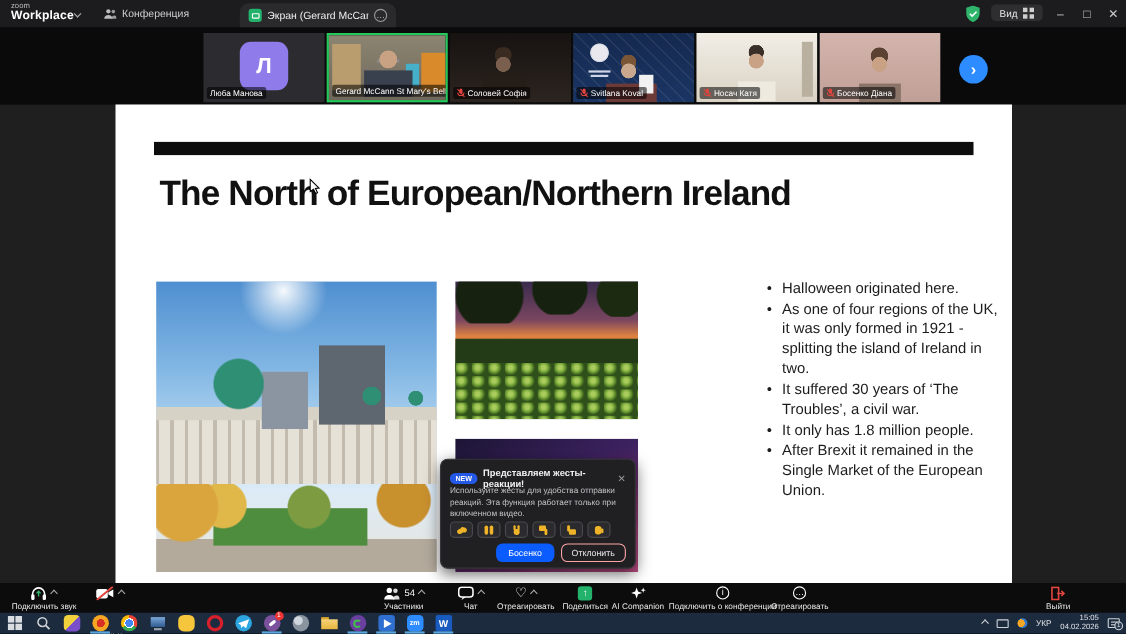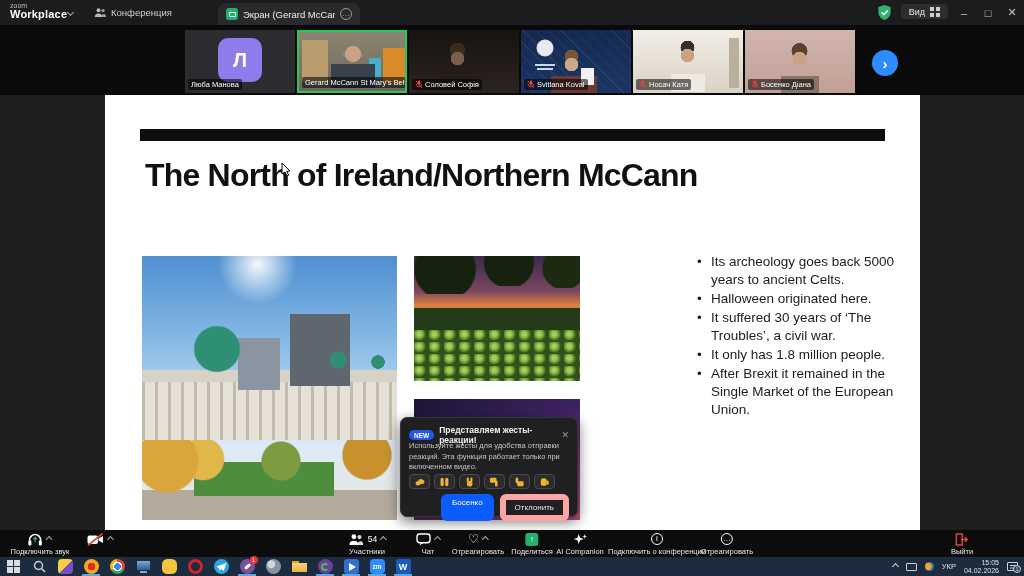--- a/index.html
+++ b/index.html
@@ -135,21 +135,21 @@
     border:1px solid #36363a; border-radius:7px; box-shadow:0 4px 14px rgba(0,0,0,.6); color:#eee; }
   .p-head { position:absolute; left:8px; top:7px; right:8px; display:flex; align-items:center; gap:5px; }
   .p-badge { background:#2458e6; color:#fff; font-size:6.5px; font-weight:bold; padding:1.5px 5px; border-radius:7px; }
   .p-title { font-size:8.5px; font-weight:bold; color:#f2f2f2; flex:1; }
   .p-close { color:#9a9a9a; font-size:9px; }
   .p-body { position:absolute; left:8px; top:23px; width:162px; font-size:7.5px; line-height:10.5px; color:#c4c4c6; }
   .p-gest { position:absolute; left:8px; top:56px; display:flex; gap:4px; }
   .g-box { width:21px; height:15px; background:#2b2b2e; border:1px solid #4a4a4e; border-radius:4px; display:flex; align-items:center; justify-content:center; }
   .p-btns { position:absolute; right:8px; top:76px; display:flex; gap:6px; }
   .btn-blue { background:#0b5cff; color:#fff; font-size:8px; padding:3.5px 11px; border-radius:6px; }
-  .btn-ghost { background:transparent; border:6px solid #fca5a5; color:#e8e8e8; font-size:8px; padding:3px 9px; border-radius:6px; }
+  .btn-ghost { background:transparent; border:1px solid #fca5a5; color:#e8e8e8; font-size:8px; padding:3px 9px; border-radius:6px; }
 
   
   .ztoolbar { position:absolute; left:0; top:530px; width:1024px; height:27px; background:#0c0c0c; }
   .tbtn { position:absolute; top:2px; display:flex; flex-direction:column; align-items:center; color:#fff; transform:translateX(-50%); }
   .tbtn .irow { height:14px; display:flex; align-items:center; gap:4px; }
   .tbtn .lbl { font-size:7.5px; color:#e8e8e8; white-space:nowrap; margin-top:1px; }
   .cnt { font-size:8.5px; color:#fff; }
   .sharebox { width:13px; height:13px; background:#23b26b; border-radius:3px; color:#fff; font-size:9px; font-weight:bold;
     display:flex; align-items:center; justify-content:center; line-height:1; }
   .ico-circle { width:12px; height:12px; border:1.1px solid #fff; border-radius:50%; font-size:8px; line-height:10px; text-align:center; color:#fff; }
@@ -281,31 +281,31 @@
       <span>Босенко Діана</span>
     </div>
   </div>
 
   <div class="nextbtn">›</div>
 </div>
 
 <div class="content">
   <div class="slide">
     <div class="bar"></div>
-    <div class="stitle">The North of Ireland/Northern McCann</div>
+    <div class="stitle">The North of European/Northern Ireland</div>
 
     <div class="img-belfast"></div>
     <div class="img-apples">
         <div class="apple-dots"></div>
       </div>
     <div class="img-night"></div>
 
     <ul class="bullets">
-      <li>Its archeology goes back 5000 years to ancient Celts.</li>
       <li>Halloween originated here.</li>
+      <li>As one of four regions of the UK, it was only formed in 1921 - splitting the island of Ireland in two.</li>
       <li>It suffered 30 years of ‘The Troubles’, a civil war.</li>
       <li>It only has 1.8 million people.</li>
       <li>After Brexit it remained in the Single Market of the European Union.</li>
     </ul>
   </div>
 
   <svg style="position:absolute;left:281px;top:67px;" width="11" height="15" viewBox="0 0 11 15">
       <path d="M1 1l8 8-3.2.3 1.9 3.9-1.8.8-1.9-4L1 12z" fill="#fff" stroke="#000" stroke-width="1"></path>
     </svg>
 </div>

